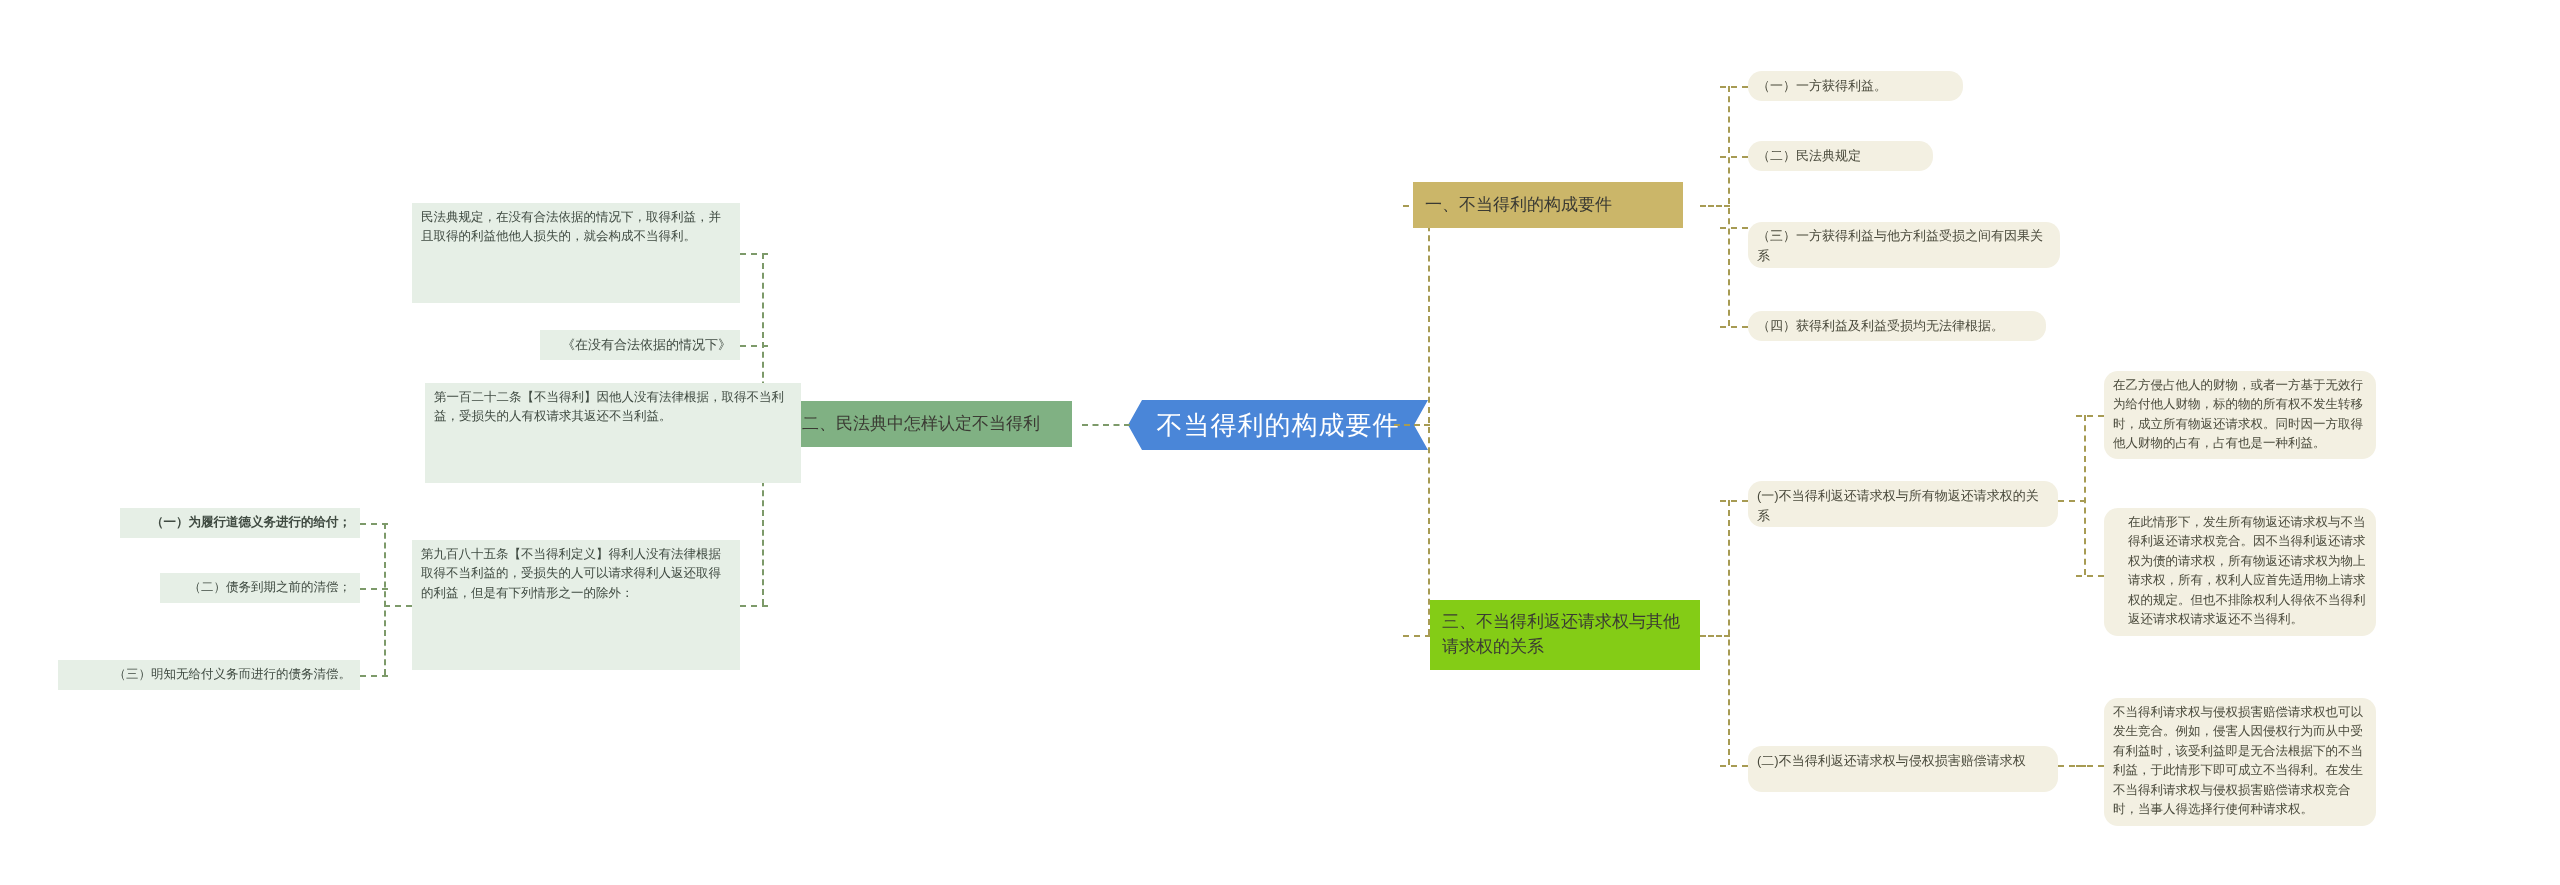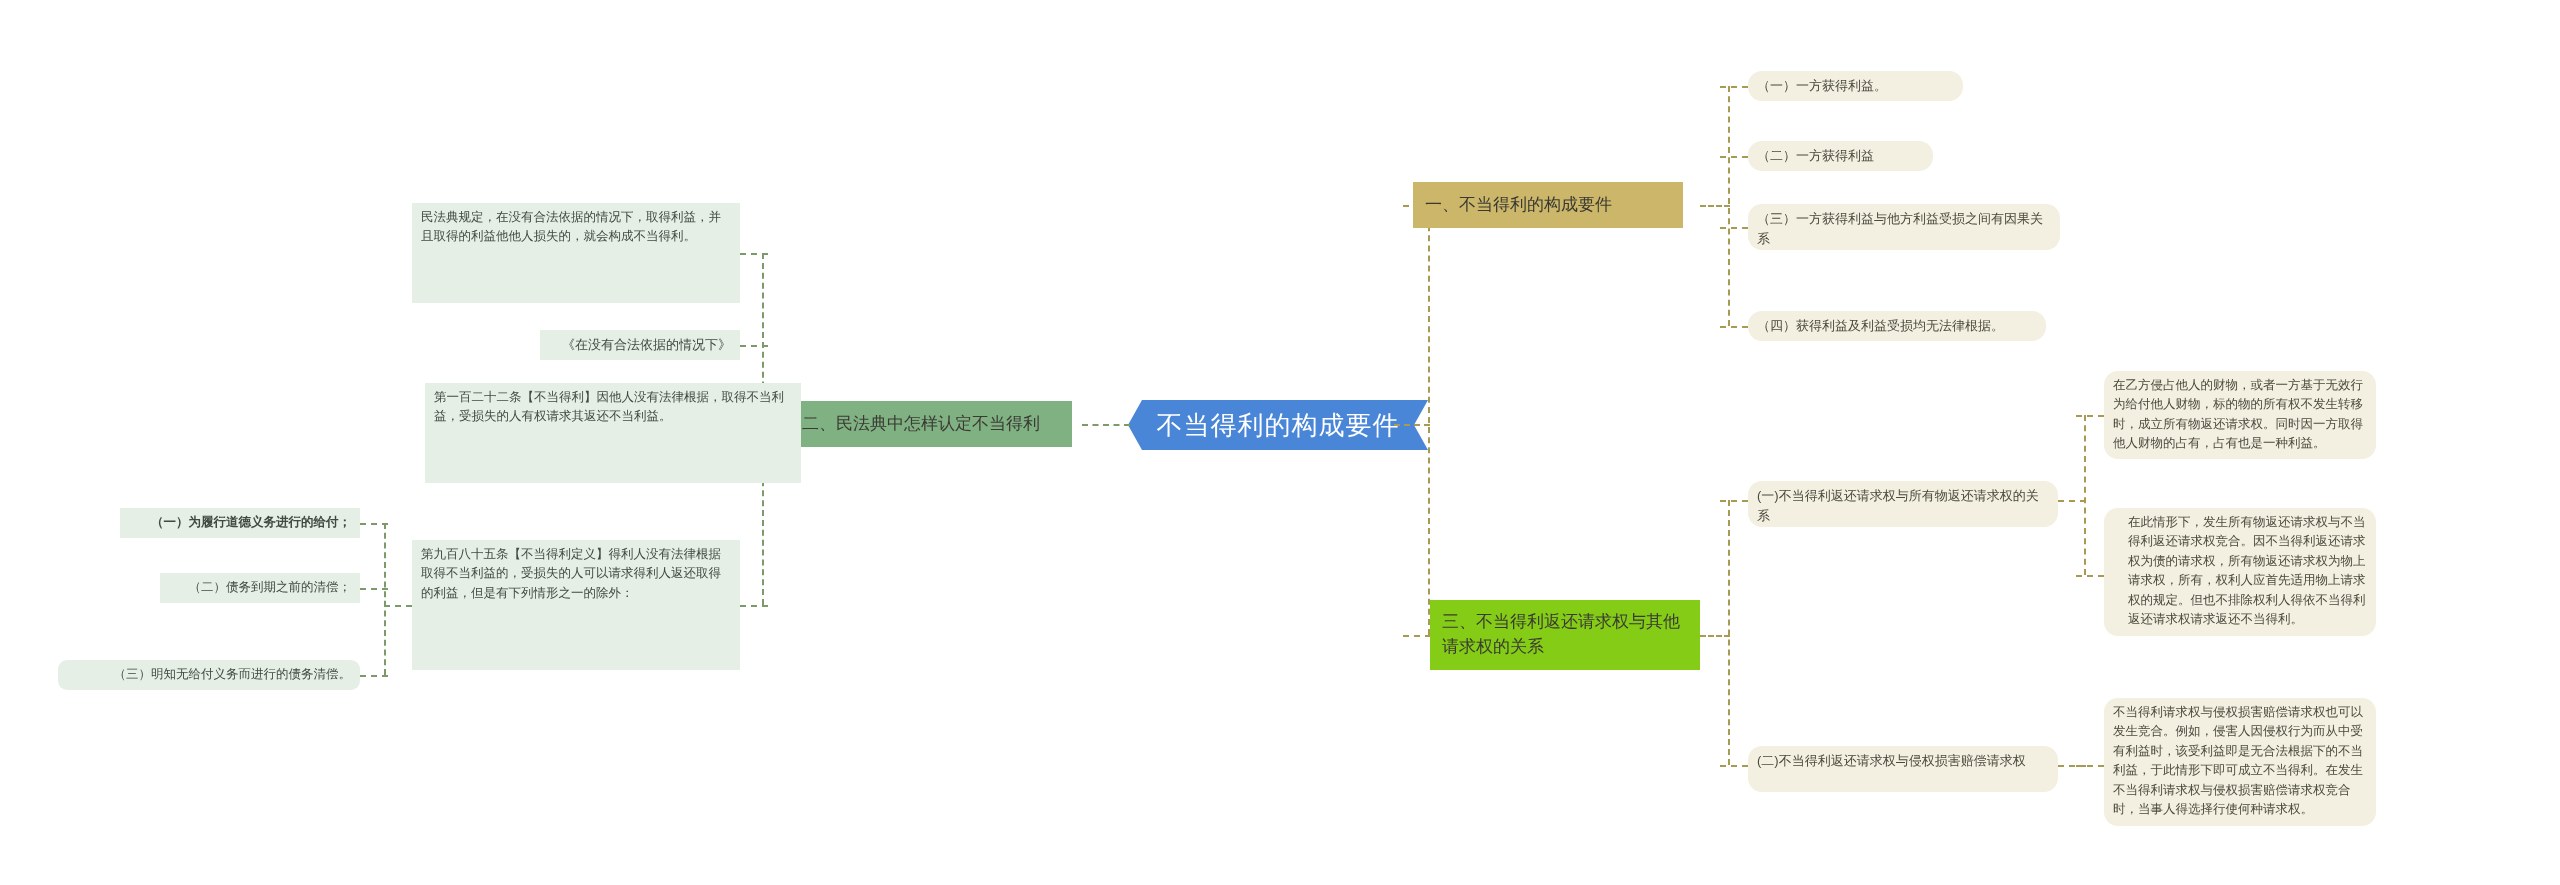--- a/index.html
+++ b/index.html
@@ -81,25 +81,25 @@
 
   <div class="v-line" style="left:1728px;top:86px;height:240px;"></div>
 
   <div class="h-line" style="left:1720px;top:86px;width:28px;"></div>
   <div class="leaf cream" style="left:1748px;top:71px;width:215px;height:30px;">
     <span>（一）一方获得利益。</span>
   </div>
 
   <div class="h-line" style="left:1720px;top:156px;width:28px;"></div>
   <div class="leaf cream" style="left:1748px;top:141px;width:185px;height:30px;">
-    <span>（二）一方获得利益</span>
+    <span>（二）民法典规定</span>
   </div>
 
   <div class="h-line" style="left:1720px;top:227px;width:28px;"></div>
-  <div class="leaf cream" style="left:1748px;top:204px;width:312px;height:46px;">
+  <div class="leaf cream" style="left:1748px;top:222px;width:312px;height:46px;font-family:Liberation Mono, monospace;">
     <span>（三）一方获得利益与他方利益受损之间有因果关系</span>
   </div>
 
   <div class="h-line" style="left:1720px;top:326px;width:28px;"></div>
   <div class="leaf cream" style="left:1748px;top:311px;width:298px;height:30px;">
     <span>（四）获得利益及利益受损均无法律根据。</span>
   </div>
 
   <div class="h-line" style="left:1403px;top:635px;width:28px;"></div>
   <div class="branch olive" style="left:1430px;top:600px;width:270px;height:70px;">
@@ -172,17 +172,17 @@
   <div class="leaf mint right tiny" style="left:120px;top:508px;width:240px;height:30px;font-weight:bold;">
     <span>（一）为履行道德义务进行的给付；</span>
   </div>
 
   <div class="h-line green" style="left:360px;top:588px;width:28px;"></div>
   <div class="leaf mint right tiny" style="left:160px;top:573px;width:200px;height:30px;">
     <span>（二）债务到期之前的清偿；</span>
   </div>
 
   <div class="h-line green" style="left:360px;top:675px;width:28px;"></div>
-  <div class="leaf mint right tiny" style="left:58px;top:660px;width:302px;height:30px;border-radius:9px;">
+  <div class="leaf mint right tiny" style="left:58px;top:660px;width:302px;height:30px;">
     <span>（三）明知无给付义务而进行的债务清偿。</span>
   </div>
 
 </div>
 
 </body></html>

